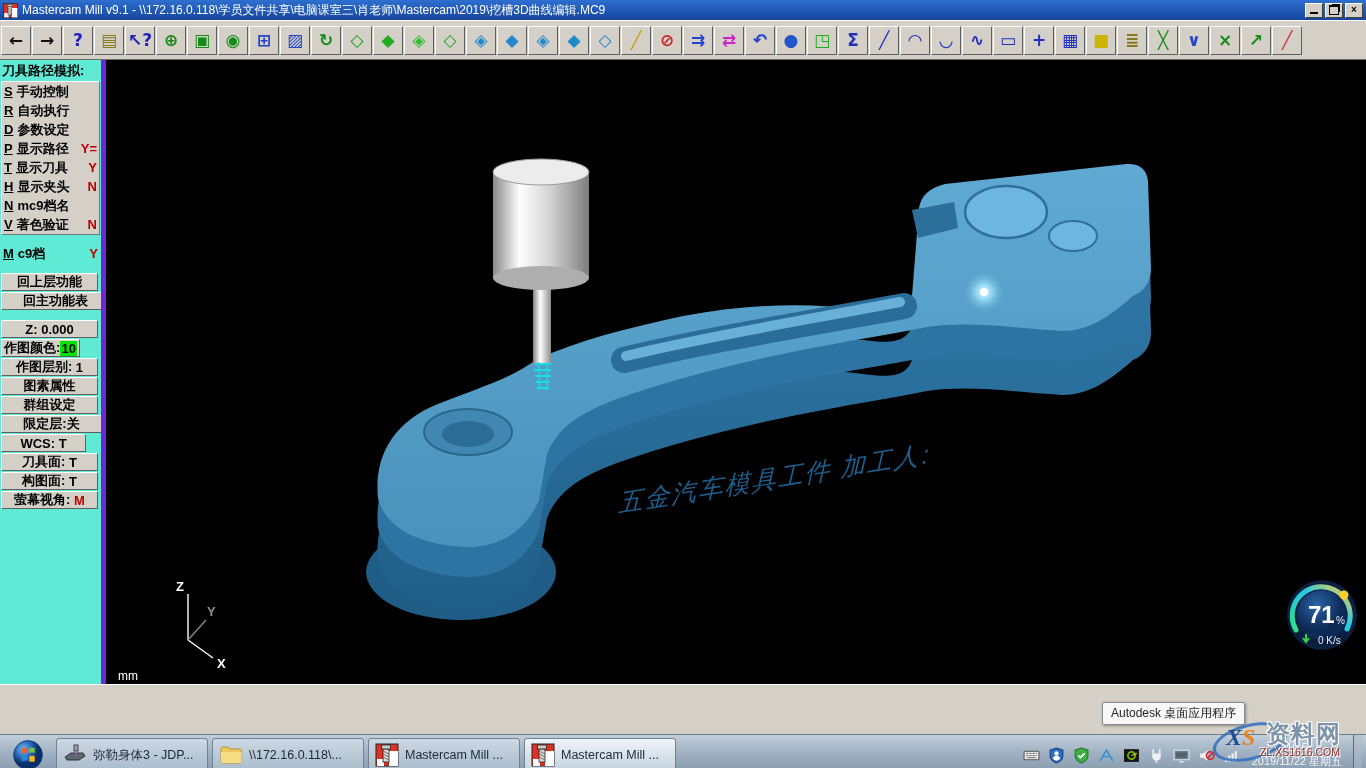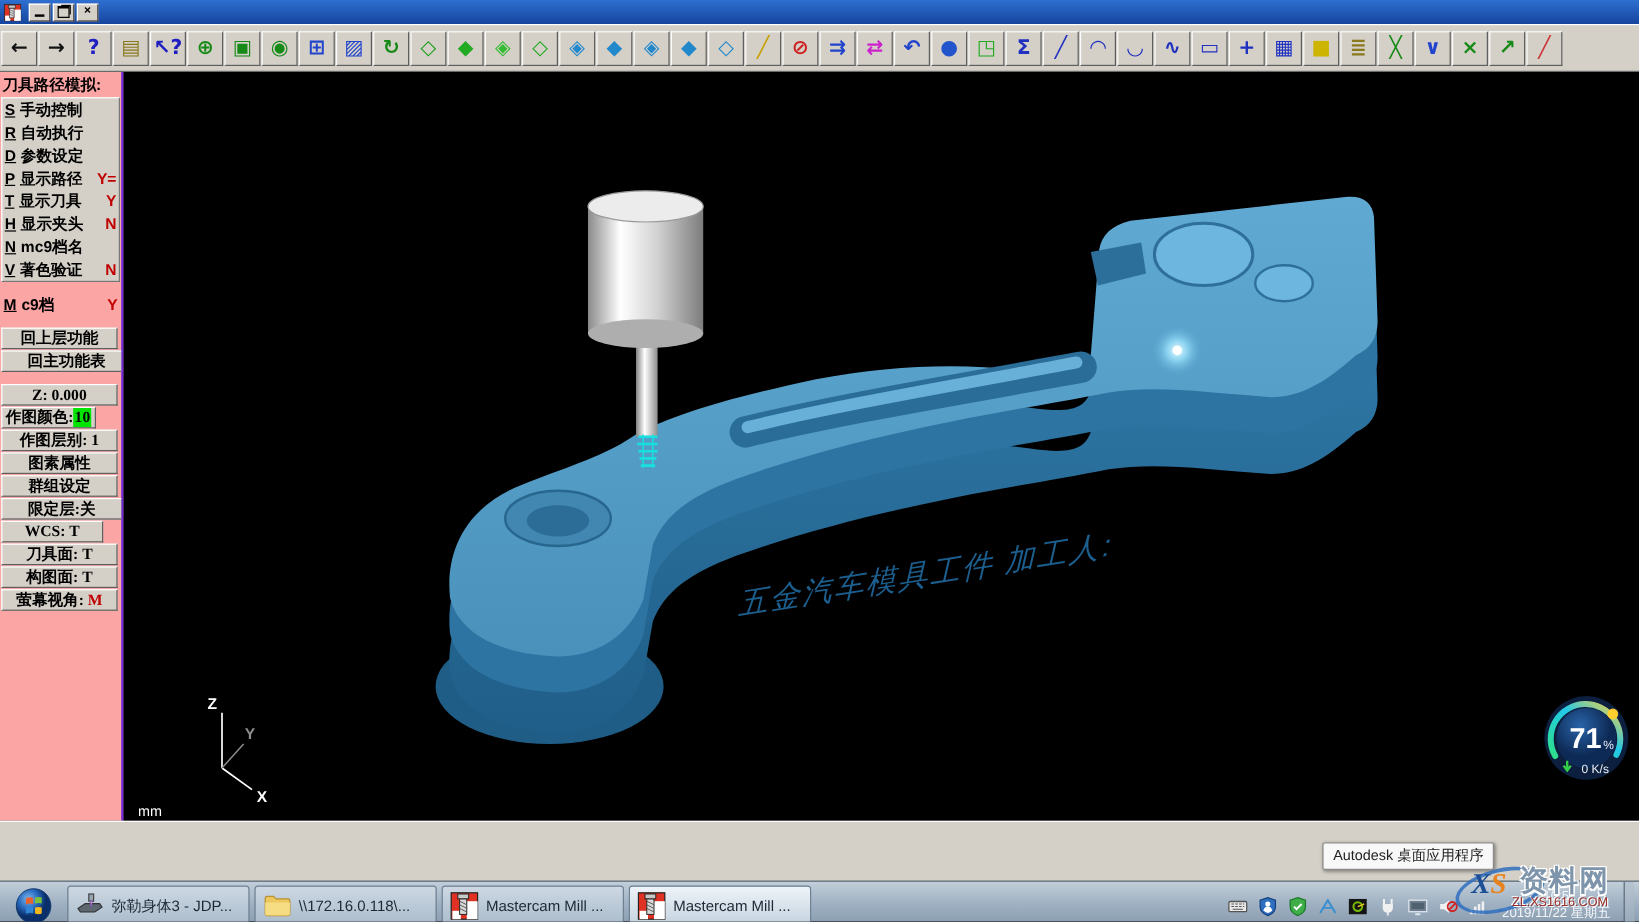--- a/index.html
+++ b/index.html
@@ -16,31 +16,31 @@
   .restore-glyph{width:8px;height:7px;border:1px solid #000;border-top-width:2px;background:#d4d0c8;box-shadow:2px -2px 0 -1px #000;}
   .min-glyph{width:8px;height:2px;background:#000;margin-top:6px;}
   
   .toolbar{height:38px;background:#d4d0c8;display:flex;align-items:center;padding:0 1px;gap:1px;
            border-top:1px solid #fff;border-bottom:1px solid #6a6a6a;}
   .tbb{width:30px;height:29px;background:#d4d0c8;border:1px solid;border-color:#fbfbfb #5f5f5f #5f5f5f #fbfbfb;
        font-size:17px;line-height:1;display:flex;align-items:center;justify-content:center;padding:0;
        font-family:"DejaVu Sans","Liberation Sans",sans-serif;font-weight:bold;}
   
   .main{display:flex;height:624px;}
-  .sidebar{width:101px;flex:0 0 101px;background:#fca5a5;border-right:2px solid #6d28d9;
+  .sidebar{width:101px;flex:0 0 101px;background:#5eead4;border-right:5px solid #6d28d9;
            font-size:13px;font-weight:bold;color:#000;overflow:hidden;}
   .sb-header{padding:2px 1px 1px 2px;white-space:nowrap;}
   .sb-panel{border:1px solid;border-color:#fff #777 #777 #fff;margin:0 1px;background:#d4d0c8;}
   .menu-item{height:19px;display:flex;align-items:center;padding:0 2px;white-space:nowrap;overflow:hidden;}
   .mi-key{text-decoration:underline;margin-right:4px;}
   .mi-val{color:#c00000;margin-left:auto;}
   .sb-gap{height:9px;}
   .sb-btn{height:18px;margin:1px 1px 0 1px;border:1px solid;border-color:#fff #5f5f5f #5f5f5f #fff;
           background:#d4d0c8;display:flex;align-items:center;justify-content:center;
-          font-weight:bold;font-size:13px;white-space:nowrap;overflow:hidden;font-family:Liberation Serif, serif;}
+          font-weight:bold;font-size:13px;white-space:nowrap;overflow:hidden;}
   .hl-green{background:#00e400;padding:0 1px;}
   .val-red{color:#c00000;}
   .viewport{position:relative;flex:1;background:#000;overflow:hidden;}
   .viewport svg.scene{position:absolute;left:0;top:0;}
   
   .ball{position:absolute;right:6px;top:518px;width:76px;height:76px;}
   
   .statusbar{height:46px;background:#d4d0c8;border-top:1px solid #fff;color:#000;
              font-size:13.5px;font-weight:bold;padding:3px 0 0 4px;line-height:1.55;position:relative;}
   
@@ -76,20 +76,21 @@
 
 <div class="titlebar">
   <svg class="app-icon" viewBox="0 0 24 24">
     <rect x="1" y="1" width="22" height="22" fill="#e03224" stroke="#222"></rect>
     <rect x="14" y="8" width="9" height="15" fill="#fff"></rect>
     <rect x="2" y="16" width="7" height="7" fill="#fff"></rect>
     <rect x="8" y="6" width="6" height="13" fill="#d8d8d8" stroke="#222" stroke-width="0.8"></rect>
     <path d="M8 8l6 3M8 11l6 3M8 14l6 3" stroke="#555" stroke-width="0.8"></path>
     <rect x="6.5" y="2" width="9" height="4" fill="#c8c8c8" stroke="#222" stroke-width="0.8"></rect>
   </svg>
+  <span class="title-text">Mastercam Mill v9.1 - \\172.16.0.118\学员文件共享\电脑课室三\肖老师\Mastercam\2019\挖槽3D曲线编辑.MC9</span>
   <button class="win-btn">
       <span class="min-glyph"></span>
     </button>
   <button class="win-btn">
       <span class="restore-glyph"></span>
     </button>
   <button class="win-btn">
       <span>×</span>
     </button>
 </div>

